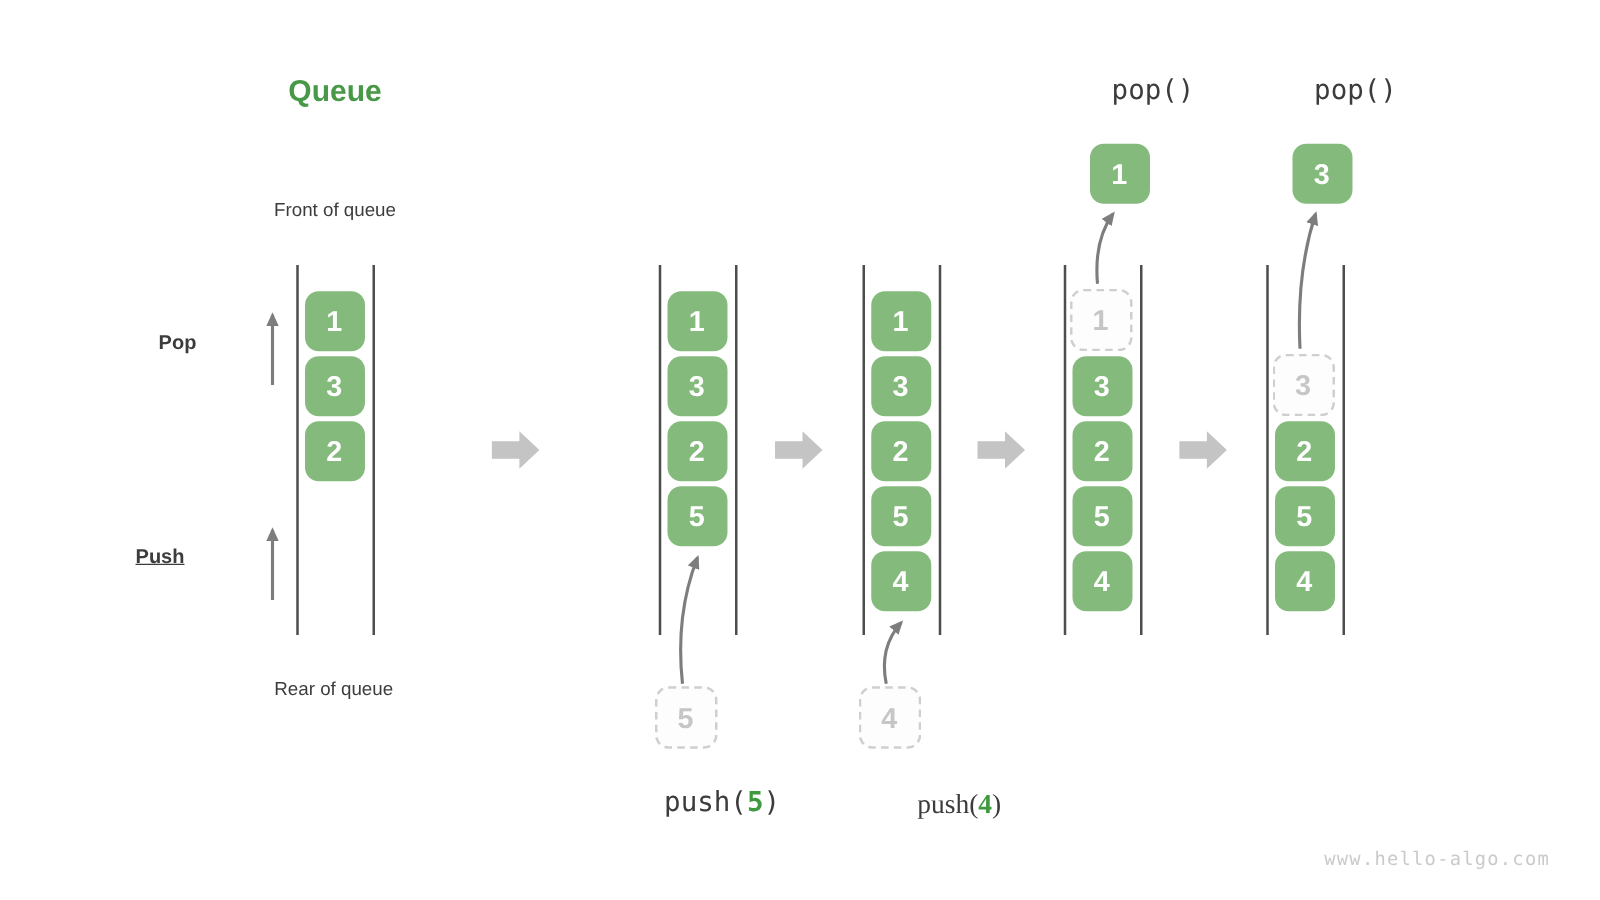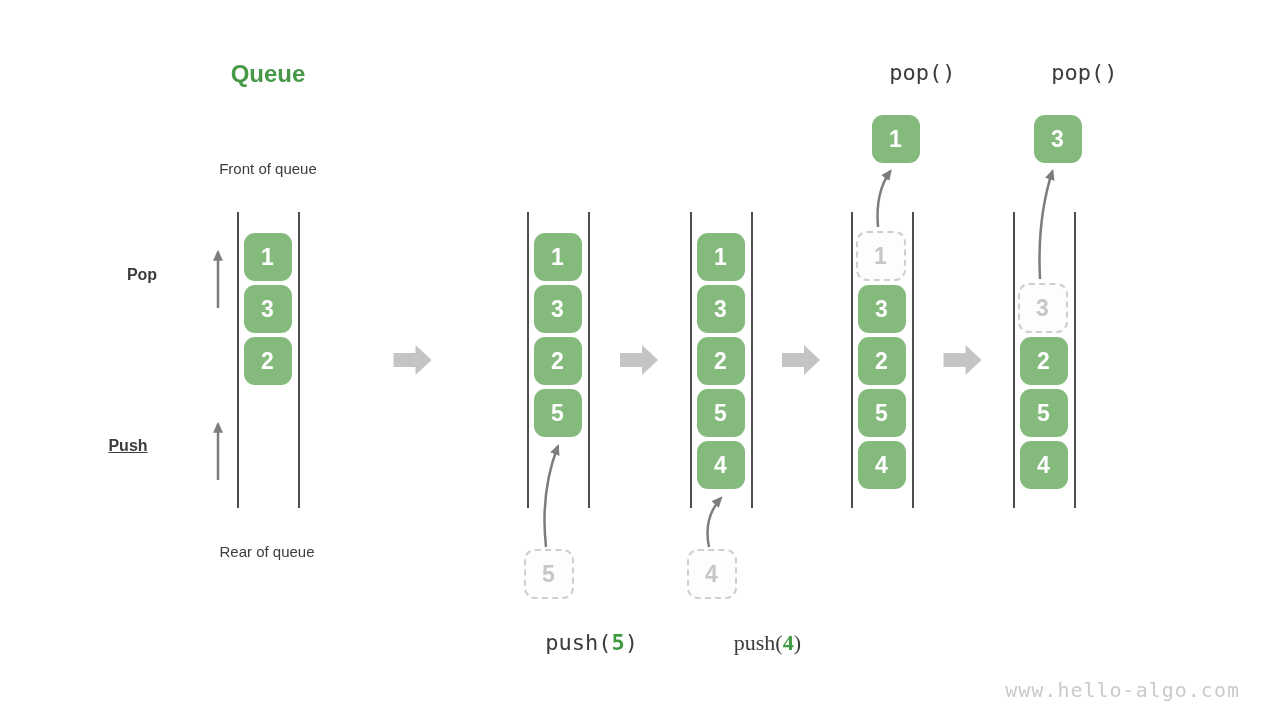--- a/index.html
+++ b/index.html
@@ -45,21 +45,21 @@
     background:#fdfdfd;border:2px dashed var(--dashed-border);
     color:var(--dashed-text);width:46px;height:46px;box-sizing:content-box;
     margin-left:-2px;margin-top:-2px;
   }
   .code{
     font-family:"DejaVu Sans Mono",monospace;font-size:22px;color:var(--text-dark);
     text-align:right;
   }
   .code .arg{color:var(--arg-green);font-weight:bold;}
   .watermark{
-    font-family:"DejaVu Sans Mono",monospace;font-size:20px;
+    font-family:"DejaVu Sans Mono",monospace;font-size:15px;
     color:var(--watermark-gray);letter-spacing:1px;
   }
   svg.overlay{position:absolute;left:0;top:0;pointer-events:none;}
 </style>
 </head>
 <body>
 
 <div id="canvas">
 
   <div class="abs title" style="left:168px;top:60px;">Queue</div>
@@ -85,21 +85,21 @@
         <div class="cell" style="left: 243.5px; top: 337px;">2</div>
       </div>
       <div>
         <div class="queue-wall" style="left: 527px; top: 212px; height: 296px;"></div>
         <div class="queue-wall" style="left: 588px; top: 212px; height: 296px;"></div>
         <div class="cell" style="left: 533.5px; top: 233px;">1</div>
         <div class="cell" style="left: 533.5px; top: 285px;">3</div>
         <div class="cell" style="left: 533.5px; top: 337px;">2</div>
         <div class="cell" style="left: 533.5px; top: 389px;">5</div>
         <div class="cell dashed" style="left: 525.5px; top: 551px;">5</div>
-        <div class="abs code" style="left: 478px; top: 630px; width: 160px;"><span>push(</span><span class="arg">5</span><span>)</span></div>
+        <div class="abs code" style="left: 464px; top: 630px; width: 160px;"><span>push(</span><span class="arg">5</span><span>)</span></div>
       </div>
       <div>
         <div class="queue-wall" style="left: 690px; top: 212px; height: 296px;"></div>
         <div class="queue-wall" style="left: 751px; top: 212px; height: 296px;"></div>
         <div class="cell" style="left: 696.5px; top: 233px;">1</div>
         <div class="cell" style="left: 696.5px; top: 285px;">3</div>
         <div class="cell" style="left: 696.5px; top: 337px;">2</div>
         <div class="cell" style="left: 696.5px; top: 389px;">5</div>
         <div class="cell" style="left: 696.5px; top: 441px;">4</div>
         <div class="cell dashed" style="left: 688.5px; top: 551px;">4</div>

